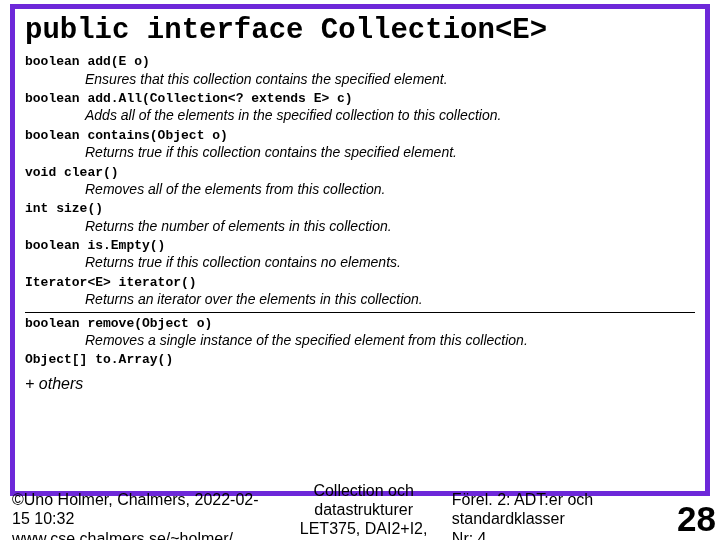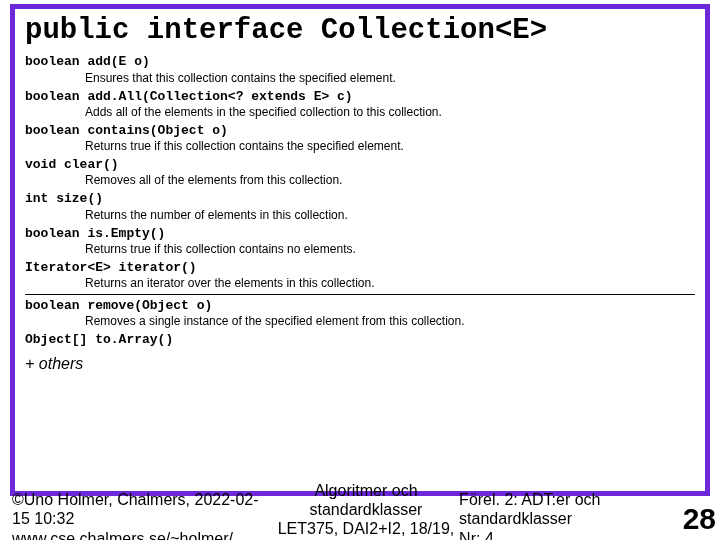--- a/index.html
+++ b/index.html
@@ -34,21 +34,22 @@
   }
   .sig {
     font-family: "Courier New", Courier, monospace;
     font-weight: bold;
     font-size: 13px;
     line-height: 1.25;
     white-space: pre;
   }
   .desc {
     font-family: Arial, Helvetica, sans-serif;
-    font-size: 12px;
+    font-style: italic;
+    font-size: 14px;
     line-height: 1.25;
     margin-left: 60px;
     margin-bottom: 3px;
   }
   .others {
     font-family: Arial, Helvetica, sans-serif;
     font-style: italic;
     font-size: 16px;
     margin-top: 6px;
   }
@@ -68,21 +69,21 @@
     justify-content: space-between;
     padding: 0 4px 0 12px;
   }
   .foot-left, .foot-center, .foot-right {
     font-size: 16px;
     line-height: 1.2;
   }
   .foot-center { text-align: center; }
   .foot-right { text-align: left; }
   .slidenum {
-    font-size: 30px;
+    font-size: 35px;
     font-weight: bold;
     margin-left: 12px;
   }
   .foot-right-wrap {
     display: flex;
     align-items: center;
   }
 </style>
 </head>
 <body>
@@ -137,21 +138,21 @@
 
   </div>
 </div>
 
 <div class="footer">
   <div class="foot-left">
     <div>©Uno Holmer, Chalmers, 2022-02-15 10:32</div>
     <div>www.cse.chalmers.se/~holmer/</div>
   </div>
   <div class="foot-center">
-    <div>Algoritmer och standardklasser</div>
+    <div>Collection och datastrukturer</div>
     <div>LET375, DAI2+I2, 18/19, lp 4</div>
   </div>
   <div class="foot-right-wrap">
     <div class="foot-right">
       <div>Förel. 2: ADT:er och standardklasser</div>
       <div>Nr: 4</div>
     </div>
     <div class="slidenum">28</div>
   </div>
 </div>

